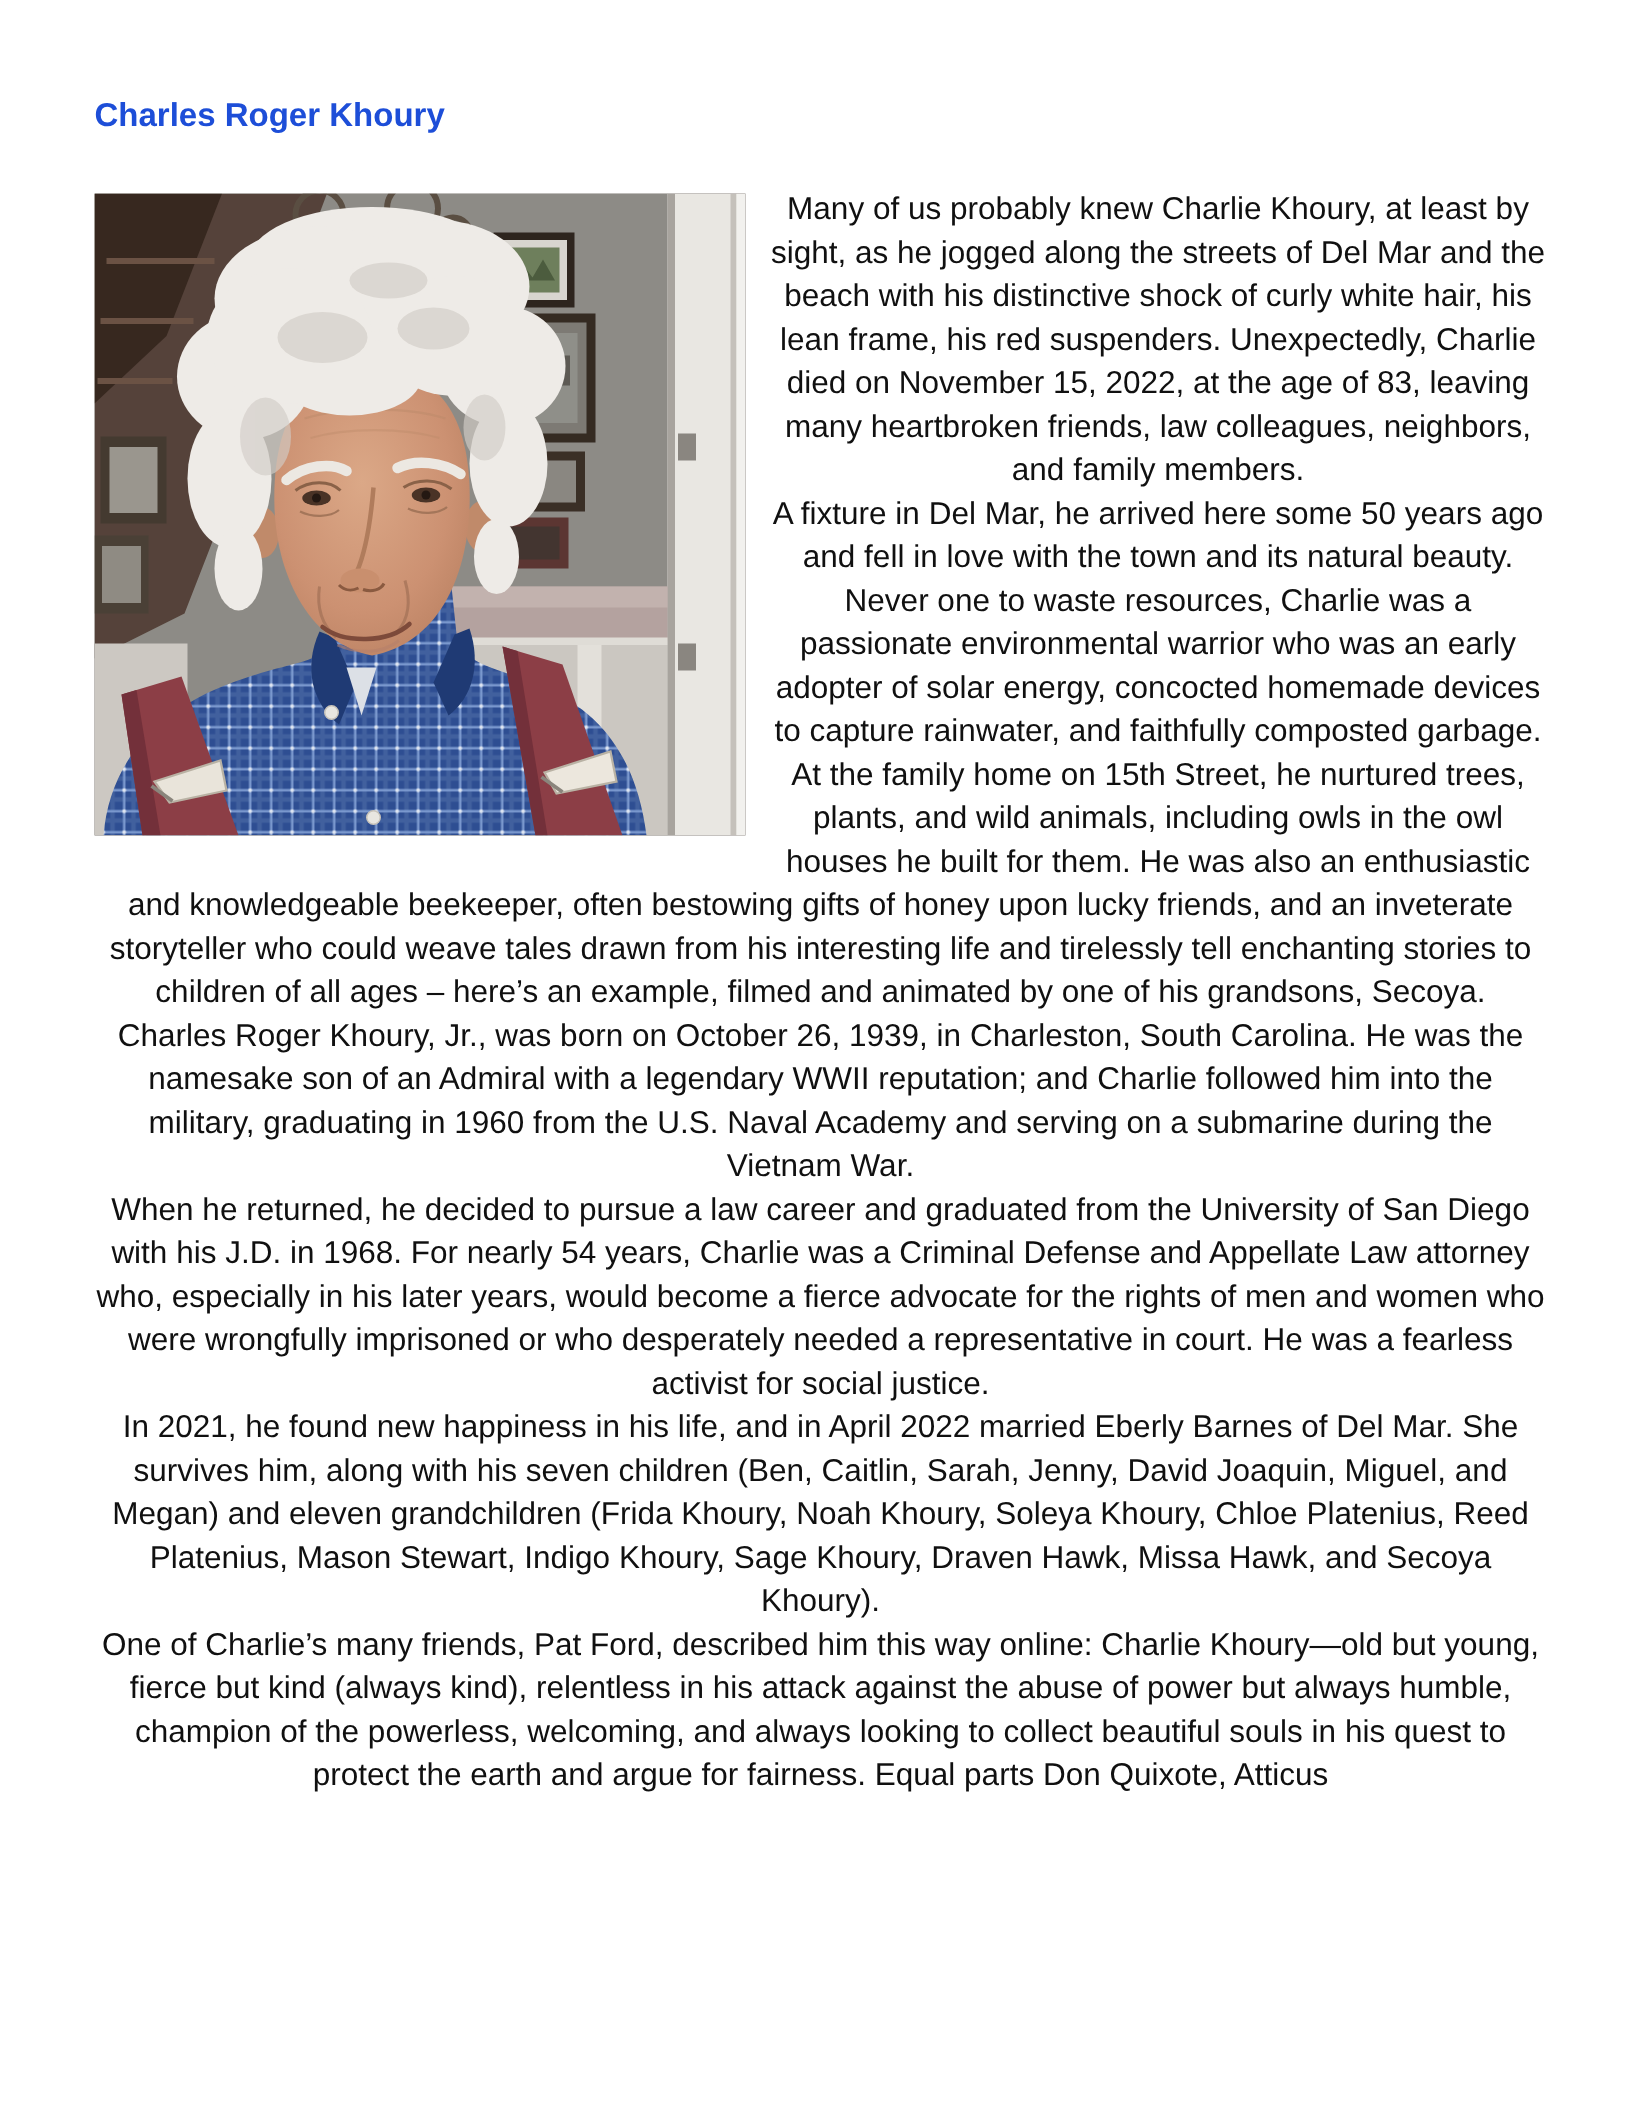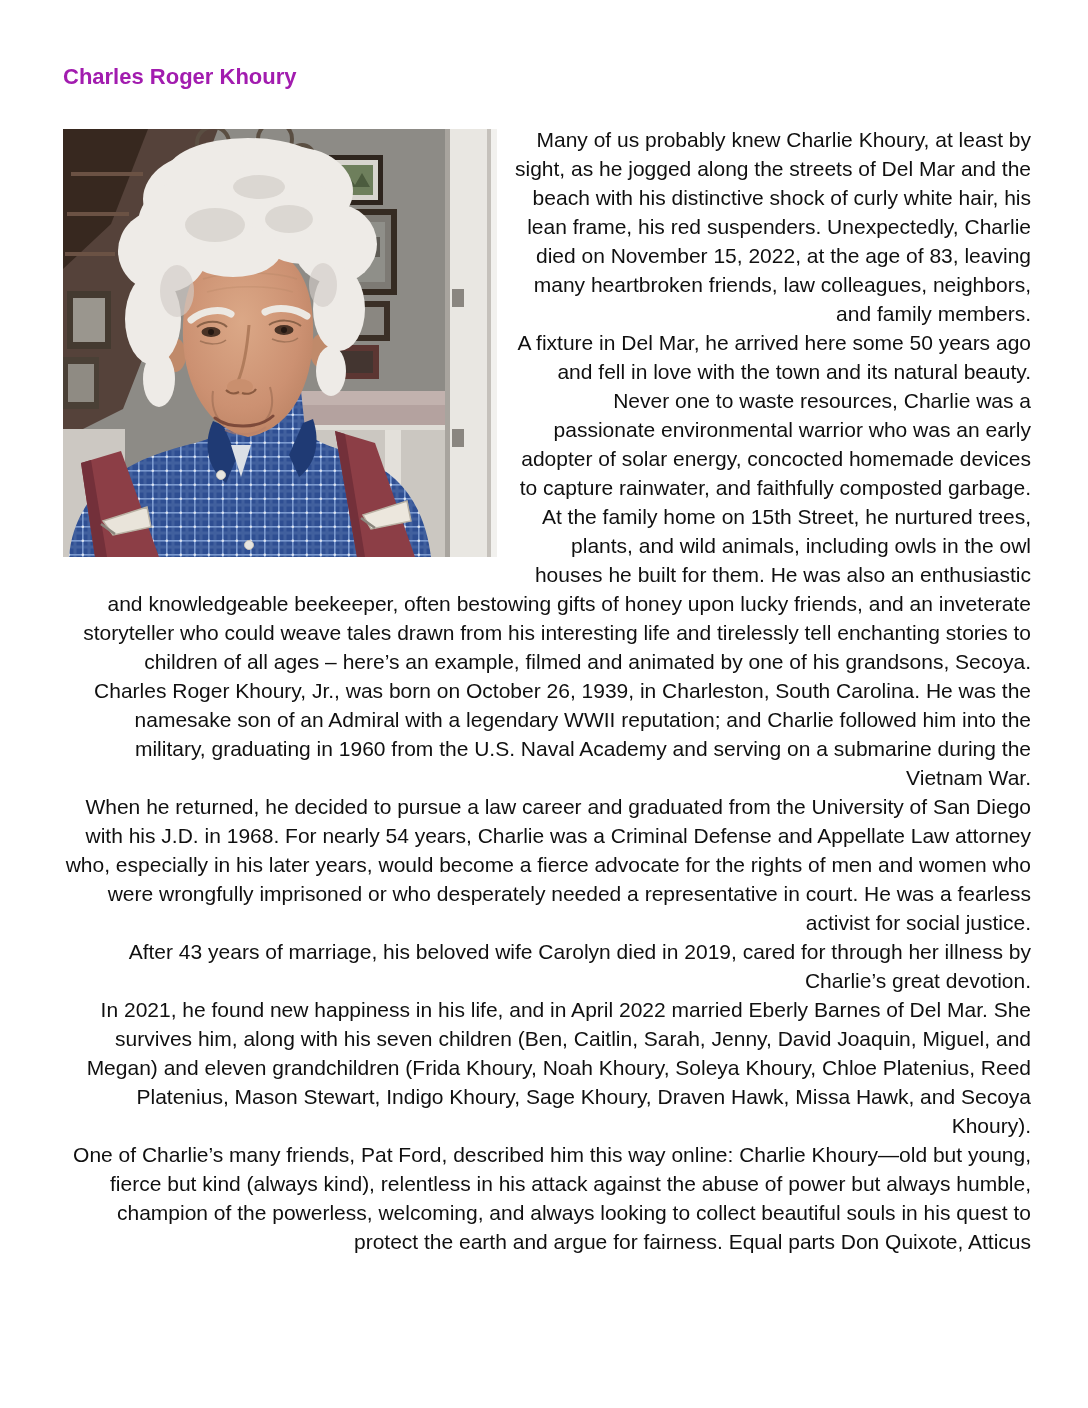--- a/index.html
+++ b/index.html
@@ -19,26 +19,26 @@
     width: 1088px;
     height: 1408px;
     padding: 64px 57px 0 63px;
     background: #ffffff;
   }
   .doc-title {
     font-size: 22px;
     line-height: 26px;
     font-weight: 700;
     margin: 0 0 35px 0;
-    color: #a21caf;
+    color: #1d4ed8;
   }
   .article {
     font-size: 21px;
     line-height: 29px;
-    text-align: right;
+    text-align: center;
   }
   .article p { margin: 0; padding: 0; }
   figure.photo {
     float: left;
     width: 434px;
     height: 428px;
     margin: 4px 16px 6px 0;
     padding: 0;
     overflow: hidden;
     background: #8d8b86;
@@ -193,17 +193,16 @@
           <ellipse cx="260" cy="156" rx="14" ry="22"></ellipse>
           <ellipse cx="196" cy="58" rx="26" ry="12"></ellipse>
         </g>
       </svg>
     </figure>
 
     <p>Many of us probably knew Charlie Khoury, at least by sight, as he jogged along the streets of Del Mar and the beach with his distinctive shock of curly white hair, his lean frame, his red suspenders. Unexpectedly, Charlie died on November 15, 2022, at the age of 83, leaving many heartbroken friends, law colleagues, neighbors, and family members.</p>
     <p>A fixture in Del Mar, he arrived here some 50 years ago and fell in love with the town and its natural beauty. Never one to waste resources, Charlie was a passionate environmental warrior who was an early adopter of solar energy, concocted homemade devices to capture rainwater, and faithfully composted garbage. At the family home on 15th Street, he nurtured trees, plants, and wild animals, including owls in the owl houses he built for them. He was also an enthusiastic and knowledgeable beekeeper, often bestowing gifts of honey upon lucky friends, and an inveterate storyteller who could weave tales drawn from his interesting life and tirelessly tell enchanting stories to children of all ages – here’s an example, filmed and animated by one of his grandsons, Secoya.</p>
     <p>Charles Roger Khoury, Jr., was born on October 26, 1939, in Charleston, South Carolina. He was the namesake son of an Admiral with a legendary WWII reputation; and Charlie followed him into the military, graduating in 1960 from the U.S. Naval Academy and serving on a submarine during the Vietnam War.</p>
     <p>When he returned, he decided to pursue a law career and graduated from the University of San Diego with his J.D. in 1968. For nearly 54 years, Charlie was a Criminal Defense and Appellate Law attorney who, especially in his later years, would become a fierce advocate for the rights of men and women who were wrongfully imprisoned or who desperately needed a representative in court. He was a fearless activist for social justice.</p>
-    <p>After 43 years of marriage, his beloved wife Carolyn died in 2019, cared for through her illness by Charlie’s great devotion.</p>
     <p>In 2021, he found new happiness in his life, and in April 2022 married Eberly Barnes of Del Mar. She survives him, along with his seven children (Ben, Caitlin, Sarah, Jenny, David Joaquin, Miguel, and Megan) and eleven grandchildren (Frida Khoury, Noah Khoury, Soleya Khoury, Chloe Platenius, Reed Platenius, Mason Stewart, Indigo Khoury, Sage Khoury, Draven Hawk, Missa Hawk, and Secoya Khoury).</p>
     <p>One of Charlie’s many friends, Pat Ford, described him this way online: Charlie Khoury—old but young, fierce but kind (always kind), relentless in his attack against the abuse of power but always humble, champion of the powerless, welcoming, and always looking to collect beautiful souls in his quest to protect the earth and argue for fairness. Equal parts Don Quixote, Atticus</p>
   </div>
 </div>
 
 </body></html>

